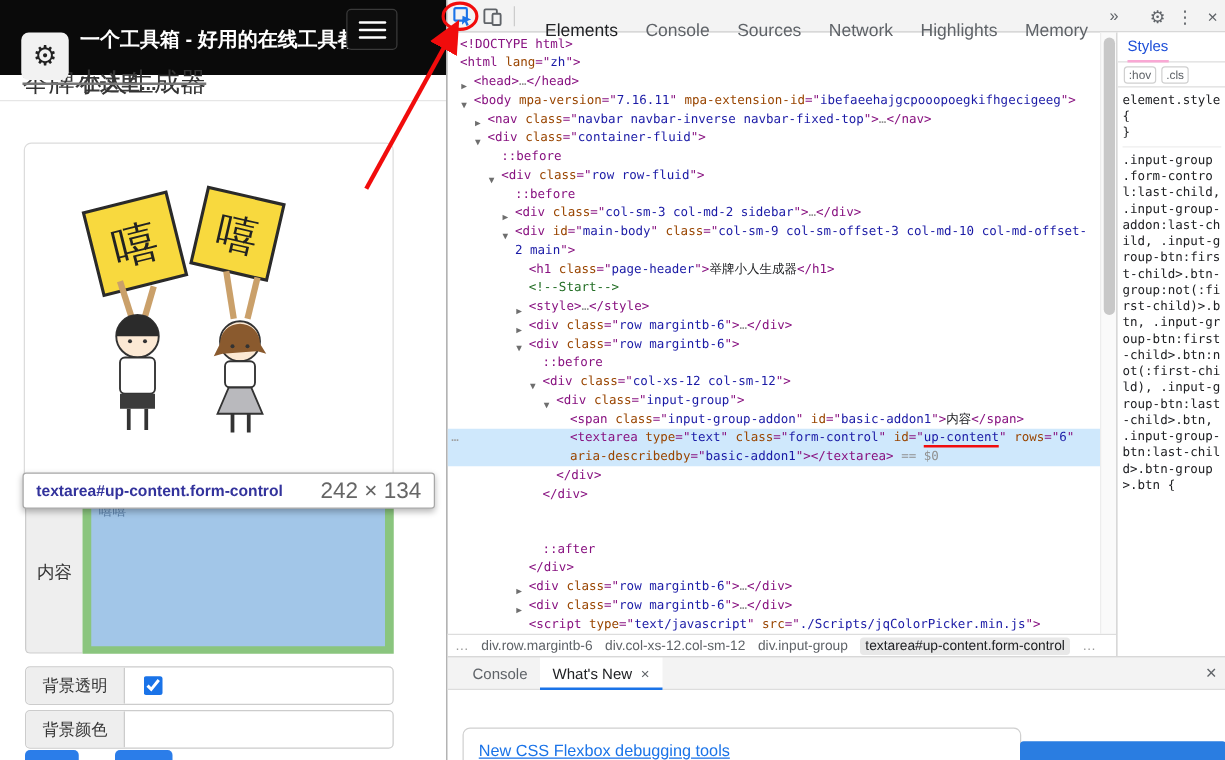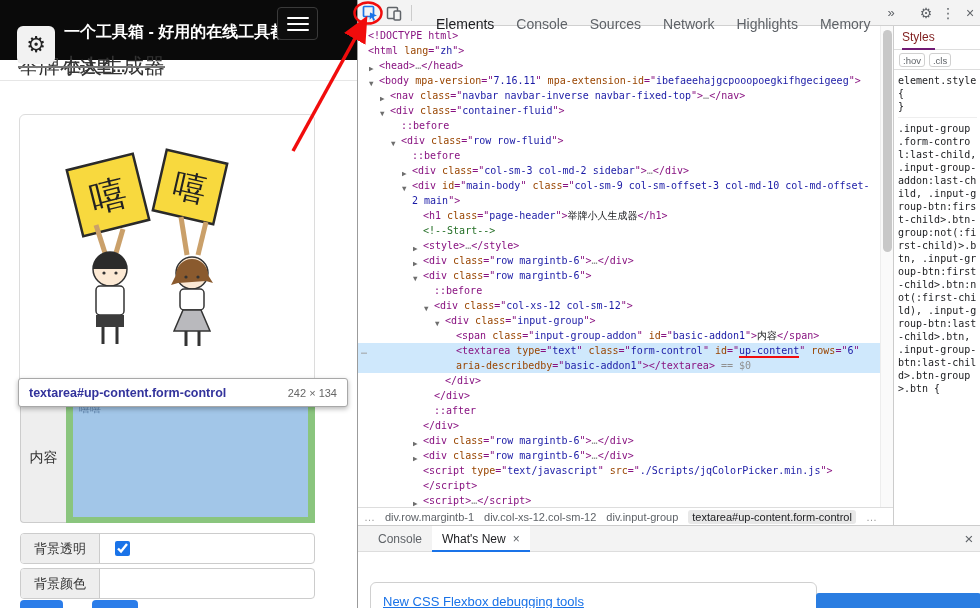--- a/index.html
+++ b/index.html
@@ -21,21 +21,21 @@
              white-space:nowrap; text-decoration:line-through; text-decoration-color:#777; }
   #page-rule { position:absolute; left:0; top:80px; width:357px; border-top:1px solid #e6e6e6; }
 
   #preview-card { position:absolute; left:19px; top:114px; width:296px; height:272px; background:#fff;
                   border:1px solid #dcdcdc; border-radius:6px; overflow:hidden; }
 
   #inspect-tooltip { position:absolute; left:18px; top:378px; width:330px; height:29px; background:#fff;
                      border:1px solid #a8a8a8; border-radius:3px; box-shadow:0 2px 5px rgba(0,0,0,.28);
                      display:flex; align-items:center; justify-content:space-between; padding:0 10px; z-index:6; }
   .tt-sel { color:#33339c; font-weight:bold; font-size:12.5px; }
-  .tt-size { color:#666; font-size:11px;text-align:center; }
+  .tt-size { color:#666; font-size:18px;text-align:center; }
 
   #content-group { position:absolute; left:20px; top:392px; width:295px; height:131px; display:flex; z-index:4; }
   #content-label { width:46px; background:#eee; border:1px solid #ccc; border-right:none;
                    border-radius:4px 0 0 4px; display:flex; align-items:center; justify-content:center;
                    font-size:14px; color:#333; }
   #content-highlight { flex:1; background:#8ac57e; padding:6px 7px; }
   #content-inner { width:100%; height:100%; background:#a2c6e8; font-size:11px; color:#5a7fa8; padding:3px 6px; }
 
   .opt-row { position:absolute; left:20px; width:295px; height:31px; border:1px solid #ccc; border-radius:4px;
              display:flex; background:#fff; overflow:hidden; }
@@ -78,21 +78,21 @@
 
   #crumbs { position:absolute; left:0; top:507px; width:535px; height:18px; background:#fff; border-top:1px solid #ddd;
             display:flex; align-items:center; gap:10px; font-size:11px; color:#5f6368; padding:0 6px;
             white-space:nowrap; overflow:hidden; }
   .crumb { cursor:pointer; }
   .crumb-active { background:#e8e8e8; color:#202124; border-radius:3px; padding:1px 4px; }
   .crumb-ell { color:#9a9a9a; cursor:pointer; }
 
   #styles-panel { position:absolute; left:535px; top:26px; width:88px; height:499px; background:#fff; border-left:1px solid #ccc; overflow:hidden; }
   #styles-tabbar { height:24px; border-bottom:1px solid #ddd; display:flex; align-items:center; padding-left:8px; background:#fff; }
-  #styles-tab { font-size:12px; color:#7f1d1d; border-bottom:2px solid #701a75; height:24px; line-height:22px; cursor:pointer; }
+  #styles-tab { font-size:12px; color:#1d4ed8; border-bottom:2px solid #f9a8d4; height:24px; line-height:22px; cursor:pointer; }
   #styles-filter { height:20px; border-bottom:1px solid #ddd; display:flex; align-items:center; gap:4px; padding-left:5px; }
   .chip { font-size:9.5px; color:#5f6368; border:1px solid #d0d0d0; border-radius:3px; padding:0 3px; height:14px; line-height:13px; cursor:pointer; }
   #styles-content { padding:4px 4px; font-family:"DejaVu Sans Mono",monospace; font-size:10px; line-height:13px; color:#202124; }
   .st-line { word-break:break-all; }
   .st-sep { border-top:1px solid #eee; margin:4px 0; }
   #st-selector { word-break:break-all; color:#202124; }
 
   #drawer { position:absolute; left:0; top:525px; width:623px; height:83px; background:#fff; border-top:1px solid #ccc; overflow:hidden; }
   #drawer-tabbar { height:26px; background:#f3f3f3; border-bottom:1px solid #ddd; display:flex; align-items:center; padding-left:10px; }
   #drawer-tabs { display:flex; height:26px; }
@@ -238,35 +238,35 @@
       <div class="dom-line" style="padding-left: 65px;"><span class="arrow" style="left: 55px;">▶</span><span class="ct">&lt;style&gt;</span><span class="cg">…</span><span class="ct">&lt;/style&gt;</span></div>
       <div class="dom-line" style="padding-left: 65px;"><span class="arrow" style="left: 55px;">▶</span><span class="ct">&lt;div</span><span class="ca"> class</span><span class="ct">="</span><span class="cv">row margintb-6</span><span class="ct">"&gt;</span><span class="cg">…</span><span class="ct">&lt;/div&gt;</span></div>
       <div class="dom-line" style="padding-left: 65px;"><span class="arrow" style="left: 55px;">▼</span><span class="ct">&lt;div</span><span class="ca"> class</span><span class="ct">="</span><span class="cv">row margintb-6</span><span class="ct">"&gt;</span></div>
       <div class="dom-line" style="padding-left: 76px;"><span class="ct">::before</span></div>
       <div class="dom-line" style="padding-left: 76px;"><span class="arrow" style="left: 66px;">▼</span><span class="ct">&lt;div</span><span class="ca"> class</span><span class="ct">="</span><span class="cv">col-xs-12 col-sm-12</span><span class="ct">"&gt;</span></div>
       <div class="dom-line" style="padding-left: 87px;"><span class="arrow" style="left: 77px;">▼</span><span class="ct">&lt;div</span><span class="ca"> class</span><span class="ct">="</span><span class="cv">input-group</span><span class="ct">"&gt;</span></div>
       <div class="dom-line" style="padding-left: 98px;"><span class="ct">&lt;span</span><span class="ca"> class</span><span class="ct">="</span><span class="cv">input-group-addon</span><span class="ct">"</span><span class="ca"> id</span><span class="ct">="</span><span class="cv">basic-addon1</span><span class="ct">"&gt;</span><span class="cx">内容</span><span class="ct">&lt;/span&gt;</span></div>
       <div class="dom-line hl" style="padding-left: 98px;"><span class="dots">…</span><span class="ct">&lt;textarea</span><span class="ca"> type</span><span class="ct">="</span><span class="cv">text</span><span class="ct">"</span><span class="ca"> class</span><span class="ct">="</span><span class="cv">form-control</span><span class="ct">"</span><span class="ca"> id</span><span class="ct">="</span><span class="cv cr">up-content</span><span class="ct">"</span><span class="ca"> rows</span><span class="ct">="</span><span class="cv">6</span><span class="ct">"</span><span class="ca"> aria-describedby</span><span class="ct">="</span><span class="cv">basic-addon1</span><span class="ct">"&gt;</span><span class="ct">&lt;/textarea&gt;</span><span class="cg"> == $0</span></div>
       <div class="dom-line" style="padding-left: 87px;"><span class="ct">&lt;/div&gt;</span></div>
       <div class="dom-line" style="padding-left: 76px;"><span class="ct">&lt;/div&gt;</span></div>
-      <div class="dom-line" style="padding-left: 76px;"><span class="ct">::after</span></div>
+      <div class="dom-line" style="padding-left: 76px; margin-top: 29px;"><span class="ct">::after</span></div>
       <div class="dom-line" style="padding-left: 65px;"><span class="ct">&lt;/div&gt;</span></div>
       <div class="dom-line" style="padding-left: 65px;"><span class="arrow" style="left: 55px;">▶</span><span class="ct">&lt;div</span><span class="ca"> class</span><span class="ct">="</span><span class="cv">row margintb-6</span><span class="ct">"&gt;</span><span class="cg">…</span><span class="ct">&lt;/div&gt;</span></div>
       <div class="dom-line" style="padding-left: 65px;"><span class="arrow" style="left: 55px;">▶</span><span class="ct">&lt;div</span><span class="ca"> class</span><span class="ct">="</span><span class="cv">row margintb-6</span><span class="ct">"&gt;</span><span class="cg">…</span><span class="ct">&lt;/div&gt;</span></div>
       <div class="dom-line" style="padding-left: 65px;"><span class="ct">&lt;script</span><span class="ca"> type</span><span class="ct">="</span><span class="cv">text/javascript</span><span class="ct">"</span><span class="ca"> src</span><span class="ct">="</span><span class="cv">./Scripts/jqColorPicker.min.js</span><span class="ct">"&gt;</span></div>
       <div class="dom-line" style="padding-left: 65px;"><span class="ct">&lt;/script&gt;</span></div>
       <div class="dom-line" style="padding-left: 65px;"><span class="arrow" style="left: 55px;">▶</span><span class="ct">&lt;script&gt;</span><span class="cg">…</span><span class="ct">&lt;/script&gt;</span></div>
     </div>
   <div id="dom-scrollbar">
     <div id="dom-scroll-thumb"></div>
   </div>
 
   <div id="crumbs">
       <span class="crumb-ell">…</span>
-      <span class="crumb">div.row.margintb-1</span>
+      <span class="crumb">div.row.margintb-6</span>
       <span class="crumb">div.col-xs-12.col-sm-12</span>
       <span class="crumb">div.input-group</span>
       <span class="crumb crumb-active">textarea#up-content.form-control</span>
       <span class="crumb-ell">…</span>
     </div>
 
   <div id="styles-panel">
     <div id="styles-tabbar">
       <span id="styles-tab">Styles</span>
     </div>

